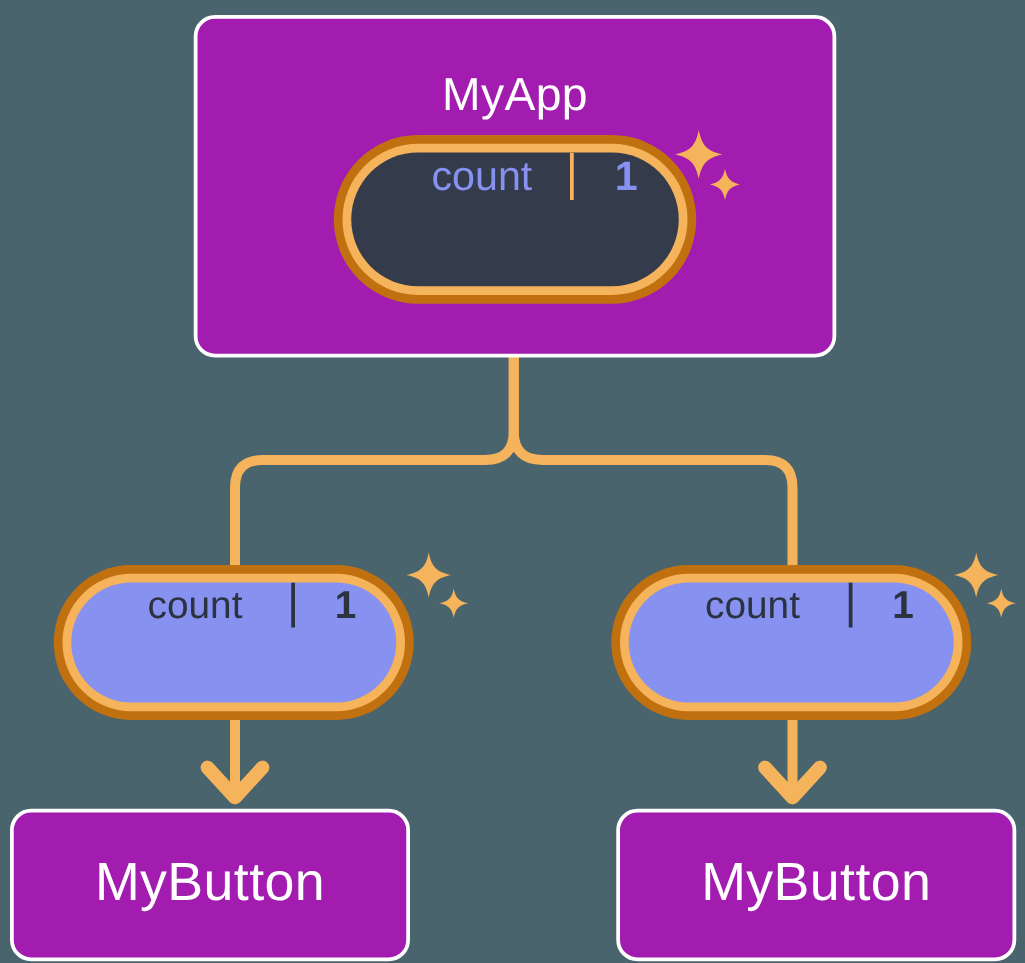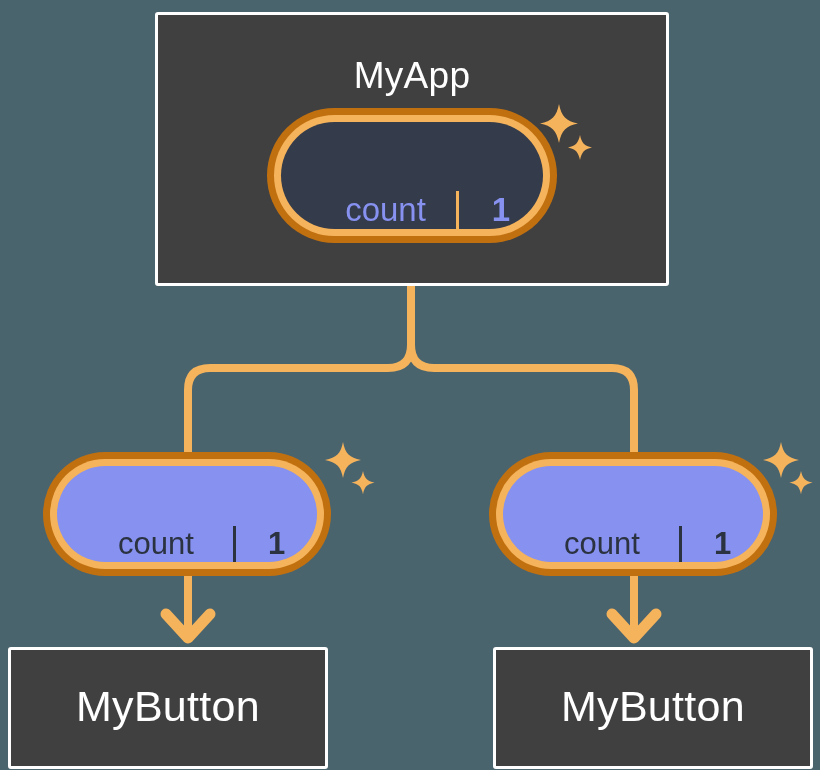--- a/index.html
+++ b/index.html
@@ -23,23 +23,23 @@
     left: 0;
     top: 0;
     width: 820px;
     height: 770px;
     pointer-events: none;
   }
 
   
   .card {
     position: absolute;
-    background: #404040;
+    background: #a21caf;
     border: 3px solid #ffffff;
-    border-radius: 3px;
+    border-radius: 17px;
     box-sizing: border-box;
   }
   .card-title {
     position: absolute;
     left: 0;
     right: 0;
     text-align: center;
     color: #ffffff;
     font-weight: 400;
     letter-spacing: 0.3px;
@@ -80,21 +80,21 @@
     flex: 1;
     border-radius: 999px;
     background: #f5b35c;          
     padding: 7px;
     display: flex;
   }
   .pill-face {
     flex: 1;
     border-radius: 999px;
     display: flex;
-    align-items: flex-end;
+    align-items: flex-start;
     overflow: hidden;
   }
   .pill-key, .pill-val {
     display: flex;
     align-items: center;
     justify-content: center;
     box-sizing: border-box;
   }
   .pill-key { flex: 1 1 auto; }
   .pill-val { flex: 0 0 auto; font-weight: 700; }

